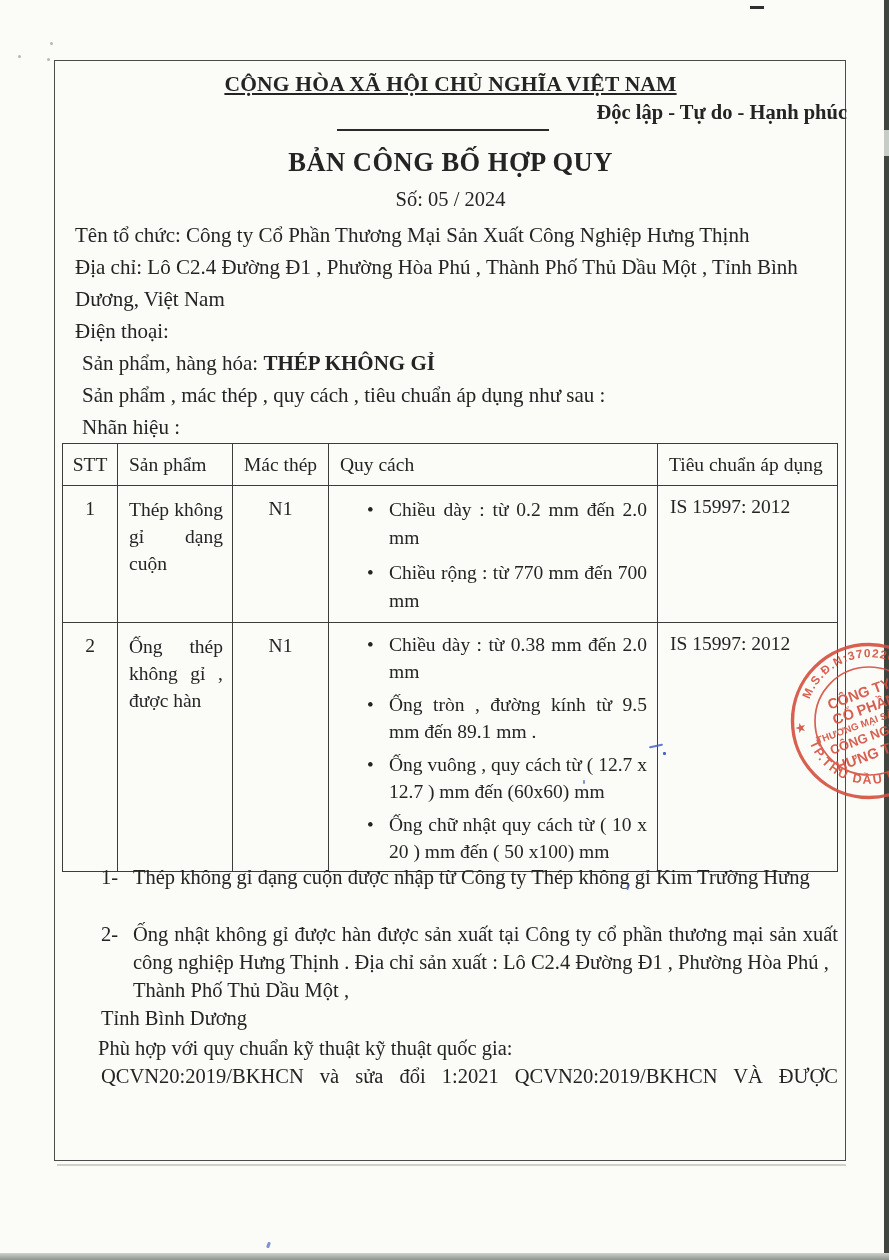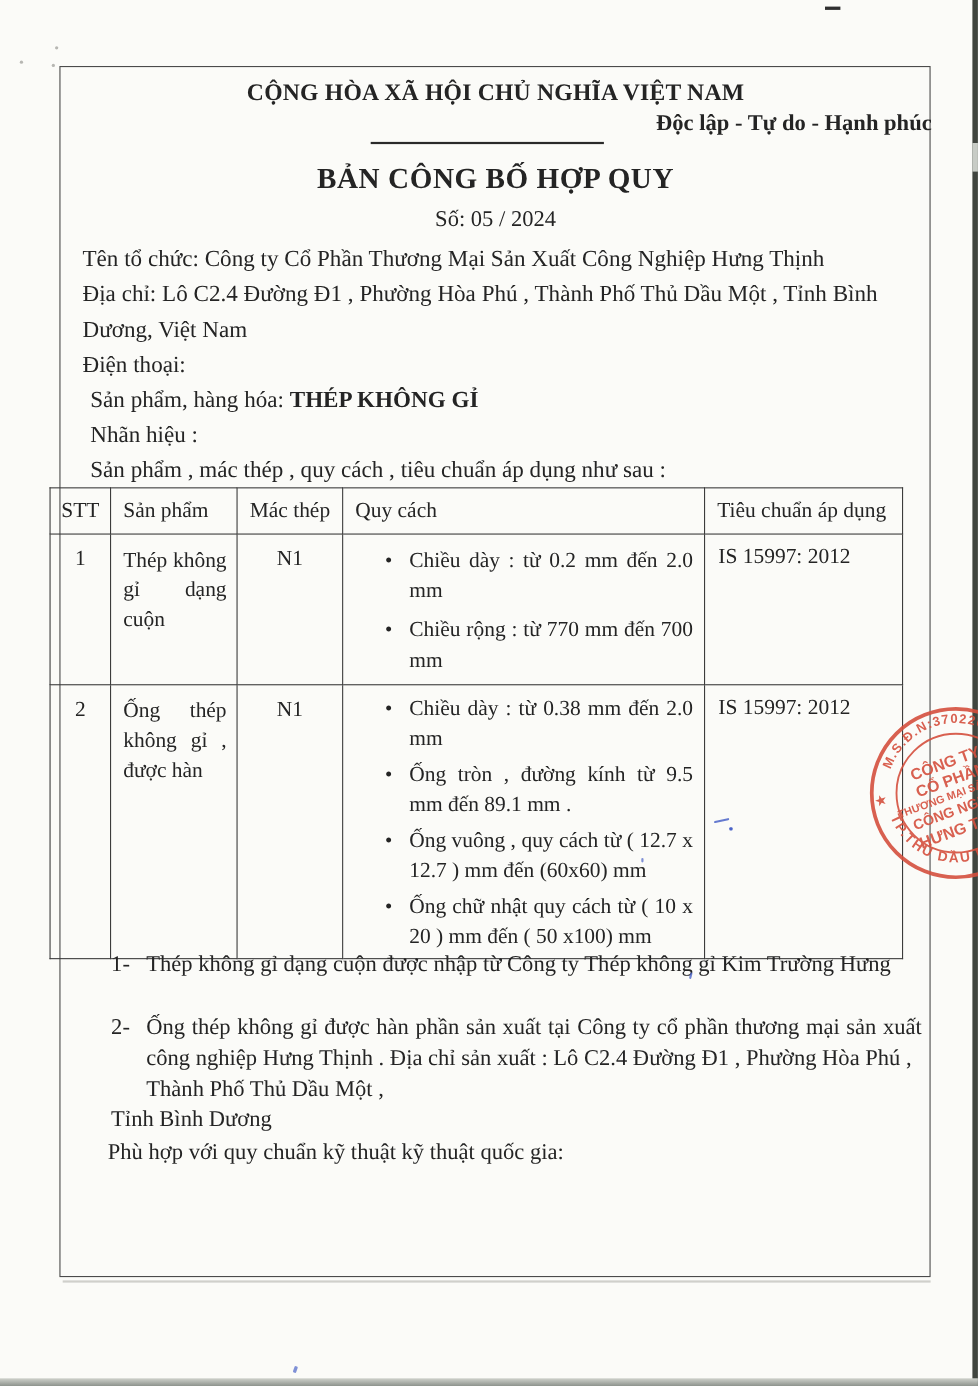--- a/index.html
+++ b/index.html
@@ -8,31 +8,31 @@
     position:relative; width:889px; height:1260px; margin:0 auto;
     background:#fbfbf8; overflow:hidden;
     font-family:"Liberation Serif","DejaVu Serif",serif;
     color:#242424;
   }
   .abs { position:absolute; }
   
   .frame { left:54px; top:60px; width:790px; height:1099px; border:1.5px solid #4b4b4b; }
   .frame-shadow { left:57px; top:1164px; width:789px; height:2px; background:#b8b8b2; opacity:.65; }
   
-  .nat1 { left:54px; top:72px; width:793px; text-align:center; font-size:21.5px; font-weight:bold; letter-spacing:.2px; }
+  .nat1 { left:54px; top:72px; width:793px; text-align:center; font-size:21.5px; font-weight:bold; letter-spacing:.2px;text-decoration:underline; }
   .nat2 { left:54px; top:101px; width:793px; text-align:right; font-size:20.5px; font-weight:bold; }
   .motto-underline { left:337px; top:129px; width:212px; height:2px; background:#2a2a2a; }
   .doc-title { left:54px; top:147px; width:793px; text-align:center; font-size:26.5px; font-weight:bold; letter-spacing:.5px; }
   .doc-number { left:54px; top:188px; width:793px; text-align:center; font-size:20.5px; }
   
   .org { left:75px; top:219px; width:760px; font-size:21px; line-height:32px; }
   .org p { margin:0; }
   .org .indent { padding-left:7px; }
   
-  .spec-table { left:45px; top:443px; }
+  .spec-table { left:62px; top:443px; }
   table { border-collapse:collapse; table-layout:fixed; width:775px; }
   td { border:1.6px solid #3c3c3c; vertical-align:top; font-size:19.5px; }
   tr.hdr td { vertical-align:middle; height:41px; padding-left:11px; }
   tr.hdr td.c { text-align:center; padding-left:0; }
   tr.r1 { height:97px; } tr.r2 { height:240px; }
   td.stt { text-align:center; padding-top:12px; }
   td.sp  { padding:10px 9px 0 11px; text-align:justify; line-height:27px; }
   td.mt  { text-align:center; padding-top:12px; }
   td.qc ul { list-style:none; margin:0; padding:10px 10px 0 38px; }
   td.qc li { display:flex; margin-bottom:7px; line-height:28px; }
@@ -78,22 +78,22 @@
   <div class="abs motto-underline"></div>
 
   <div class="abs doc-title">BẢN CÔNG BỐ HỢP QUY</div>
   <div class="abs doc-number">Số: 05 / 2024</div>
 
   <div class="abs org">
     <p>Tên tổ chức: Công ty Cổ Phần Thương Mại Sản Xuất Công Nghiệp Hưng Thịnh</p>
     <p>Địa chỉ: Lô C2.4 Đường Đ1 , Phường Hòa Phú , Thành Phố Thủ Dầu Một , Tỉnh Bình Dương, Việt Nam</p>
     <p>Điện thoại:</p>
     <p class="indent"><span>Sản phẩm, hàng hóa: </span><b>THÉP KHÔNG GỈ</b></p>
+    <p class="indent">Sản phẩm , mác thép , quy cách , tiêu chuẩn áp dụng như sau :</p>
     <p class="indent">Nhãn hiệu :</p>
-    <p class="indent">Sản phẩm , mác thép , quy cách , tiêu chuẩn áp dụng như sau :</p>
   </div>
 
   <div class="abs spec-table">
     <table>
       <colgroup>
           <col style="width:55px">
           <col style="width:115px">
           <col style="width:96px">
           <col style="width:329px">
           <col style="width:180px">
@@ -151,26 +151,27 @@
         <td class="tc">IS 15997: 2012</td>
       </tr>
     </tbody>
       </table>
   </div>
 
   <div class="abs note marker" style="left:101px;top:863px;">1-</div>
   <div class="abs note" style="left:133px;top:863px;">Thép không gỉ dạng cuộn được nhập từ Công ty Thép không gỉ Kim Trường Hưng</div>
 
   <div class="abs note marker" style="left:101px;top:920px;">2-</div>
-  <div class="abs note just" style="left:133px;top:920px;width:705px;">Ống thép không gỉ được hàn phần sản xuất tại Công ty cổ phần thương mại sản xuất</div>
+  <div class="abs note just" style="left:133px;top:920px;width:705px;">Ống nhật không gỉ được hàn được sản xuất tại Công ty cổ phần thương mại sản xuất</div>
   <div class="abs note" style="left:133px;top:948px;">công nghiệp Hưng Thịnh . Địa chỉ sản xuất : Lô C2.4 Đường Đ1 , Phường Hòa Phú ,</div>
   <div class="abs note" style="left:133px;top:976px;">Thành Phố Thủ Dầu Một ,</div>
 
   <div class="abs note" style="left:101px;top:1004px;">Tỉnh Bình Dương</div>
   <div class="abs note" style="left:98px;top:1034px;">Phù hợp với quy chuẩn kỹ thuật kỹ thuật quốc gia:</div>
+  <div class="abs note just" style="left:101px;top:1062px;width:737px;">QCVN20:2019/BKHCN và sửa đổi 1:2021 QCVN20:2019/BKHCN VÀ ĐƯỢC</div>
 
   <div class="abs ink" style="left:649px;top:745px;width:14px;height:2px;transform:rotate(-12deg);opacity:.85;"></div>
   <div class="abs ink" style="left:663px;top:752px;width:3px;height:3px;"></div>
   <div class="abs ink" style="left:583px;top:780px;width:2px;height:4px;opacity:.7;"></div>
   <div class="abs ink" style="left:627px;top:884px;width:2px;height:6px;transform:rotate(14deg);opacity:.8;"></div>
   <div class="abs ink" style="left:267px;top:1242px;width:3px;height:6px;transform:rotate(20deg);opacity:.7;"></div>
 
   <svg class="abs stamp" viewBox="0 0 220 220">
     <circle cx="110" cy="110" r="76.5" fill="none" stroke="#d5503e" stroke-width="3.4"></circle>
     <circle cx="110" cy="110" r="54" fill="none" stroke="#d5503e" stroke-width="1.7"></circle>

